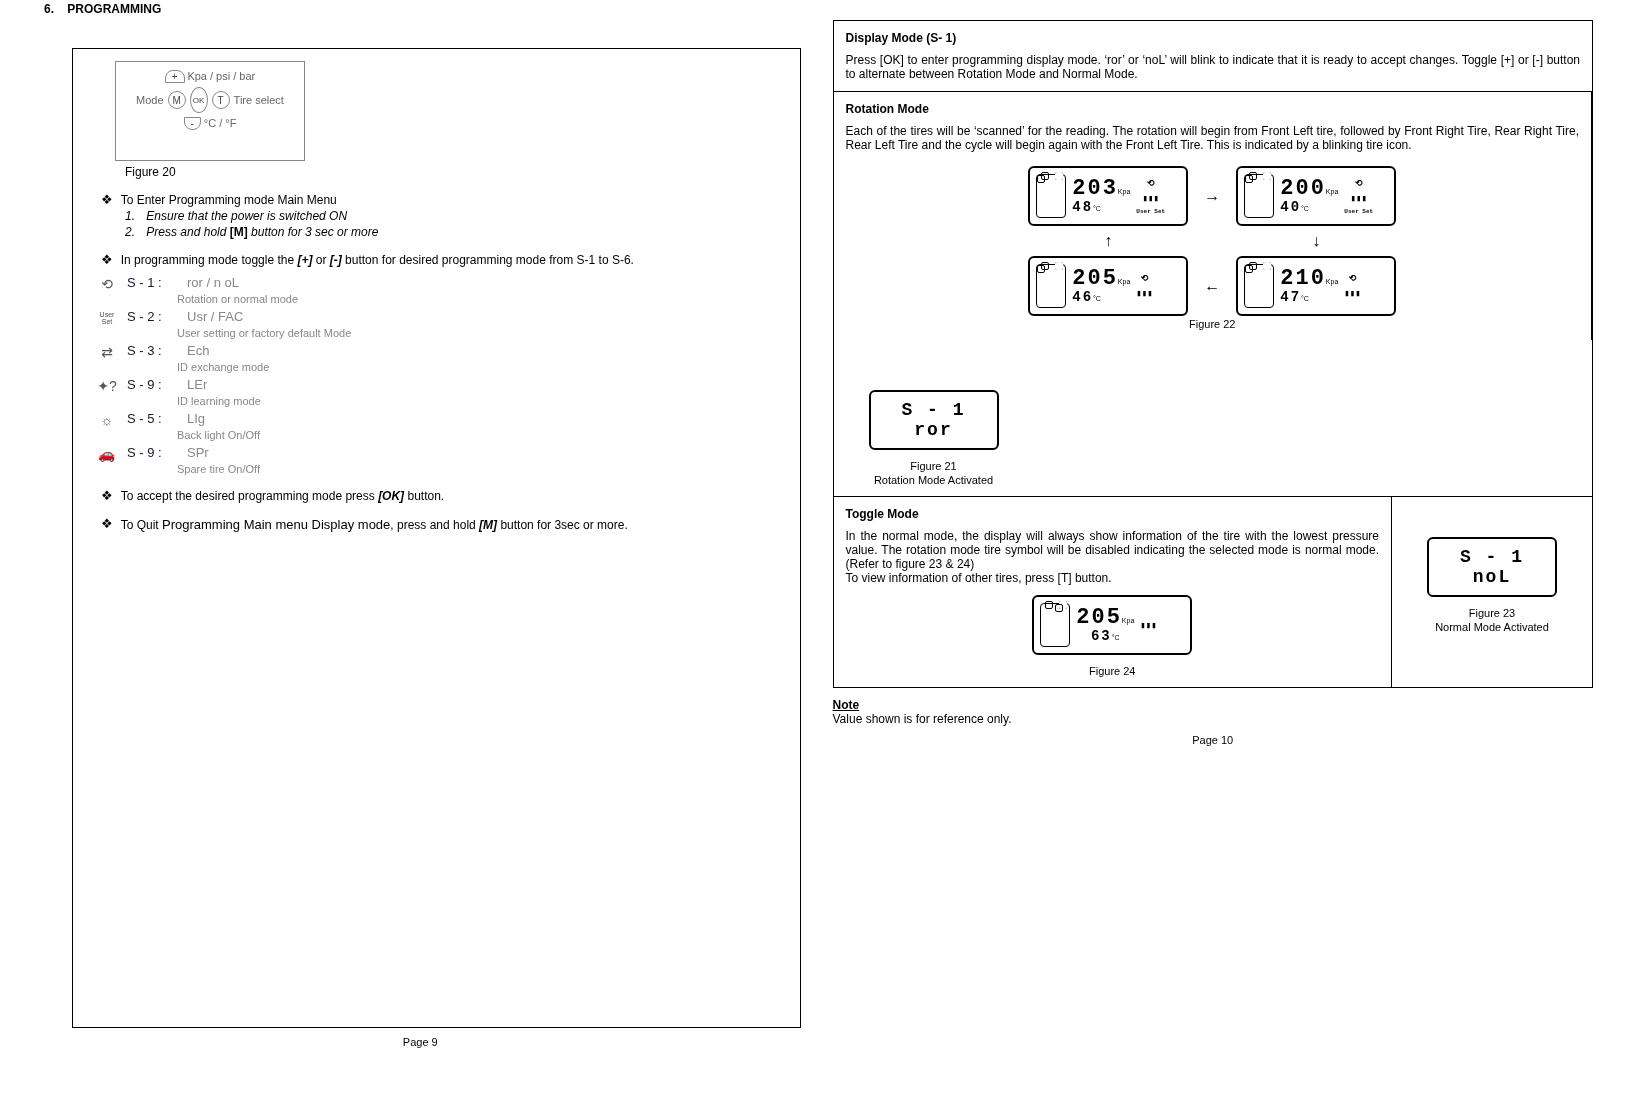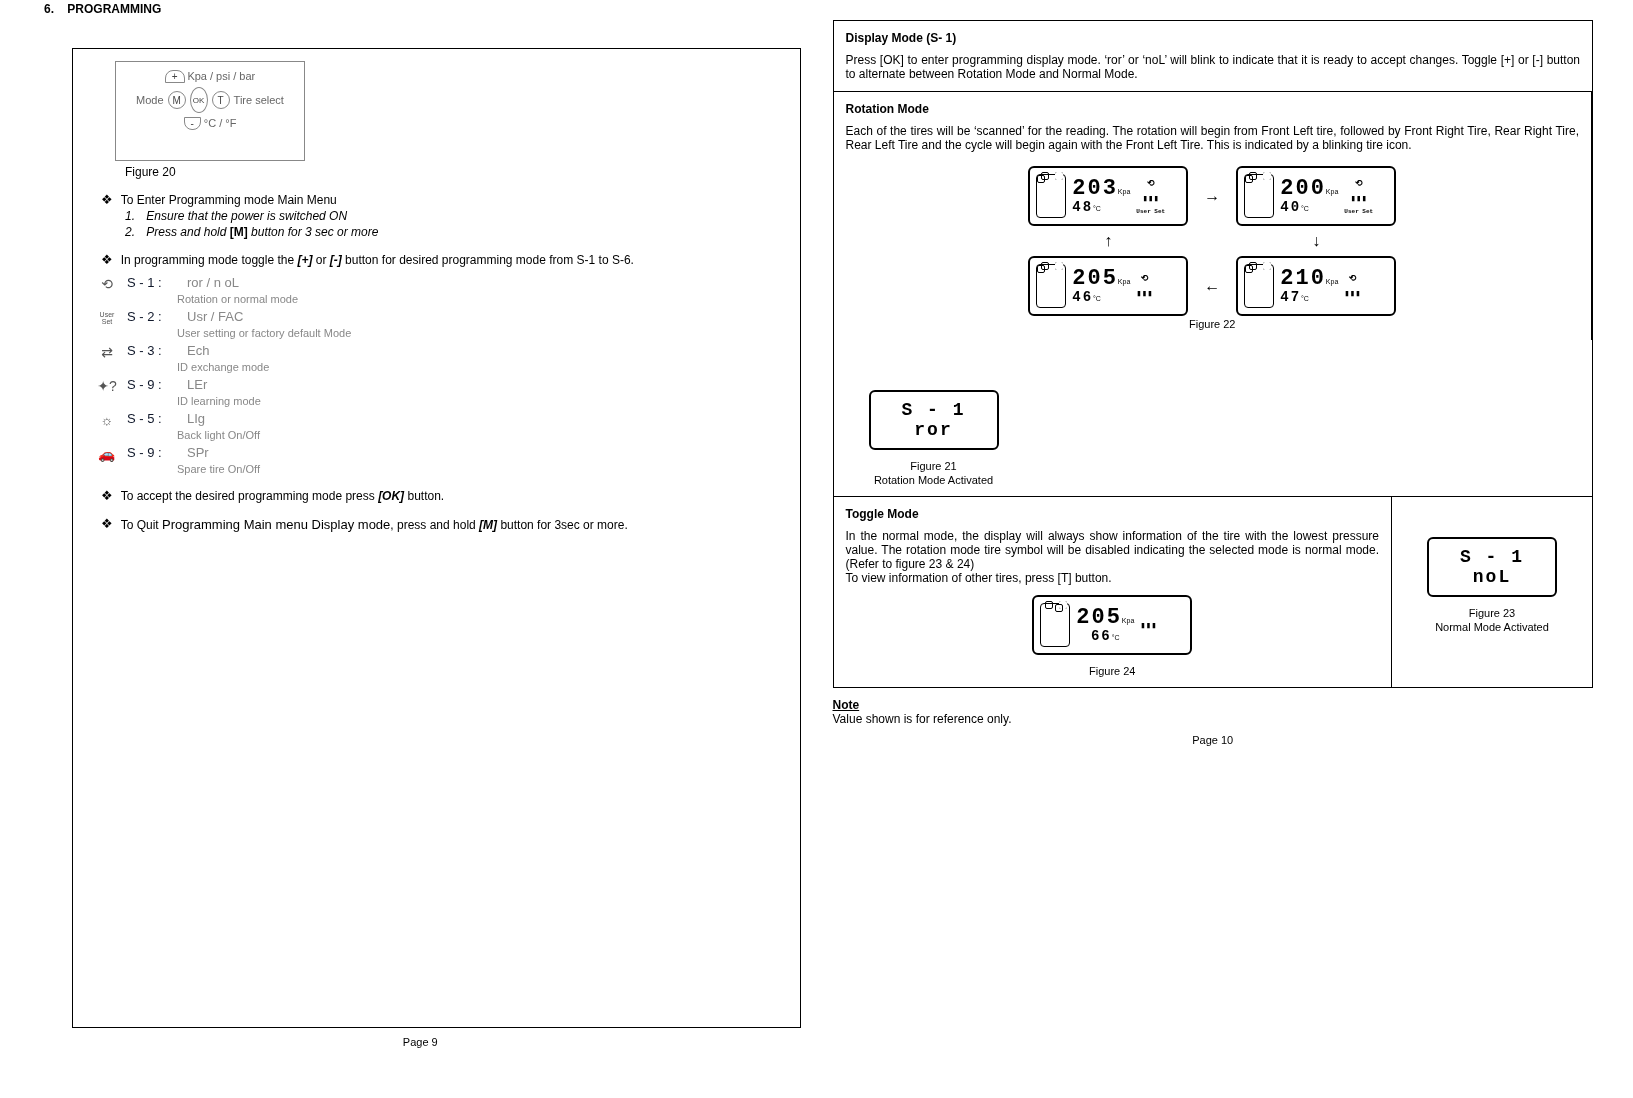--- a/index.html
+++ b/index.html
@@ -330,21 +330,21 @@
         <div class="col-main">
           <b>Toggle Mode</b>
           <div style="height:8px;"></div>
           <div class="justify">In the normal mode, the display will always show information of the tire with the lowest pressure value. The rotation mode tire symbol will be disabled indicating the selected mode is normal mode. (Refer to figure 23 &amp; 24)</div>
           <div>To view information of other tires, press [T] button.</div>
           <div style="text-align:center;margin-top:10px;">
             <div class="lcd-wide">
               <div class="lcd-car"></div>
               <div class="lcd-vals">
                 <div><span class="big">205</span><span class="lcd-unit">Kpa</span></div>
-                <div><span class="sm">66</span><span class="lcd-unit">°C</span></div>
+                <div><span class="sm">63</span><span class="lcd-unit">°C</span></div>
               </div>
               <div class="lcd-extras">
                   <span>▮▮▮</span>
                 </div>
             </div>
             <div class="fig-caption" style="margin-top:10px;">Figure 24</div>
           </div>
         </div>
         <div class="col-side">
           <div style="height:30px;"></div>

